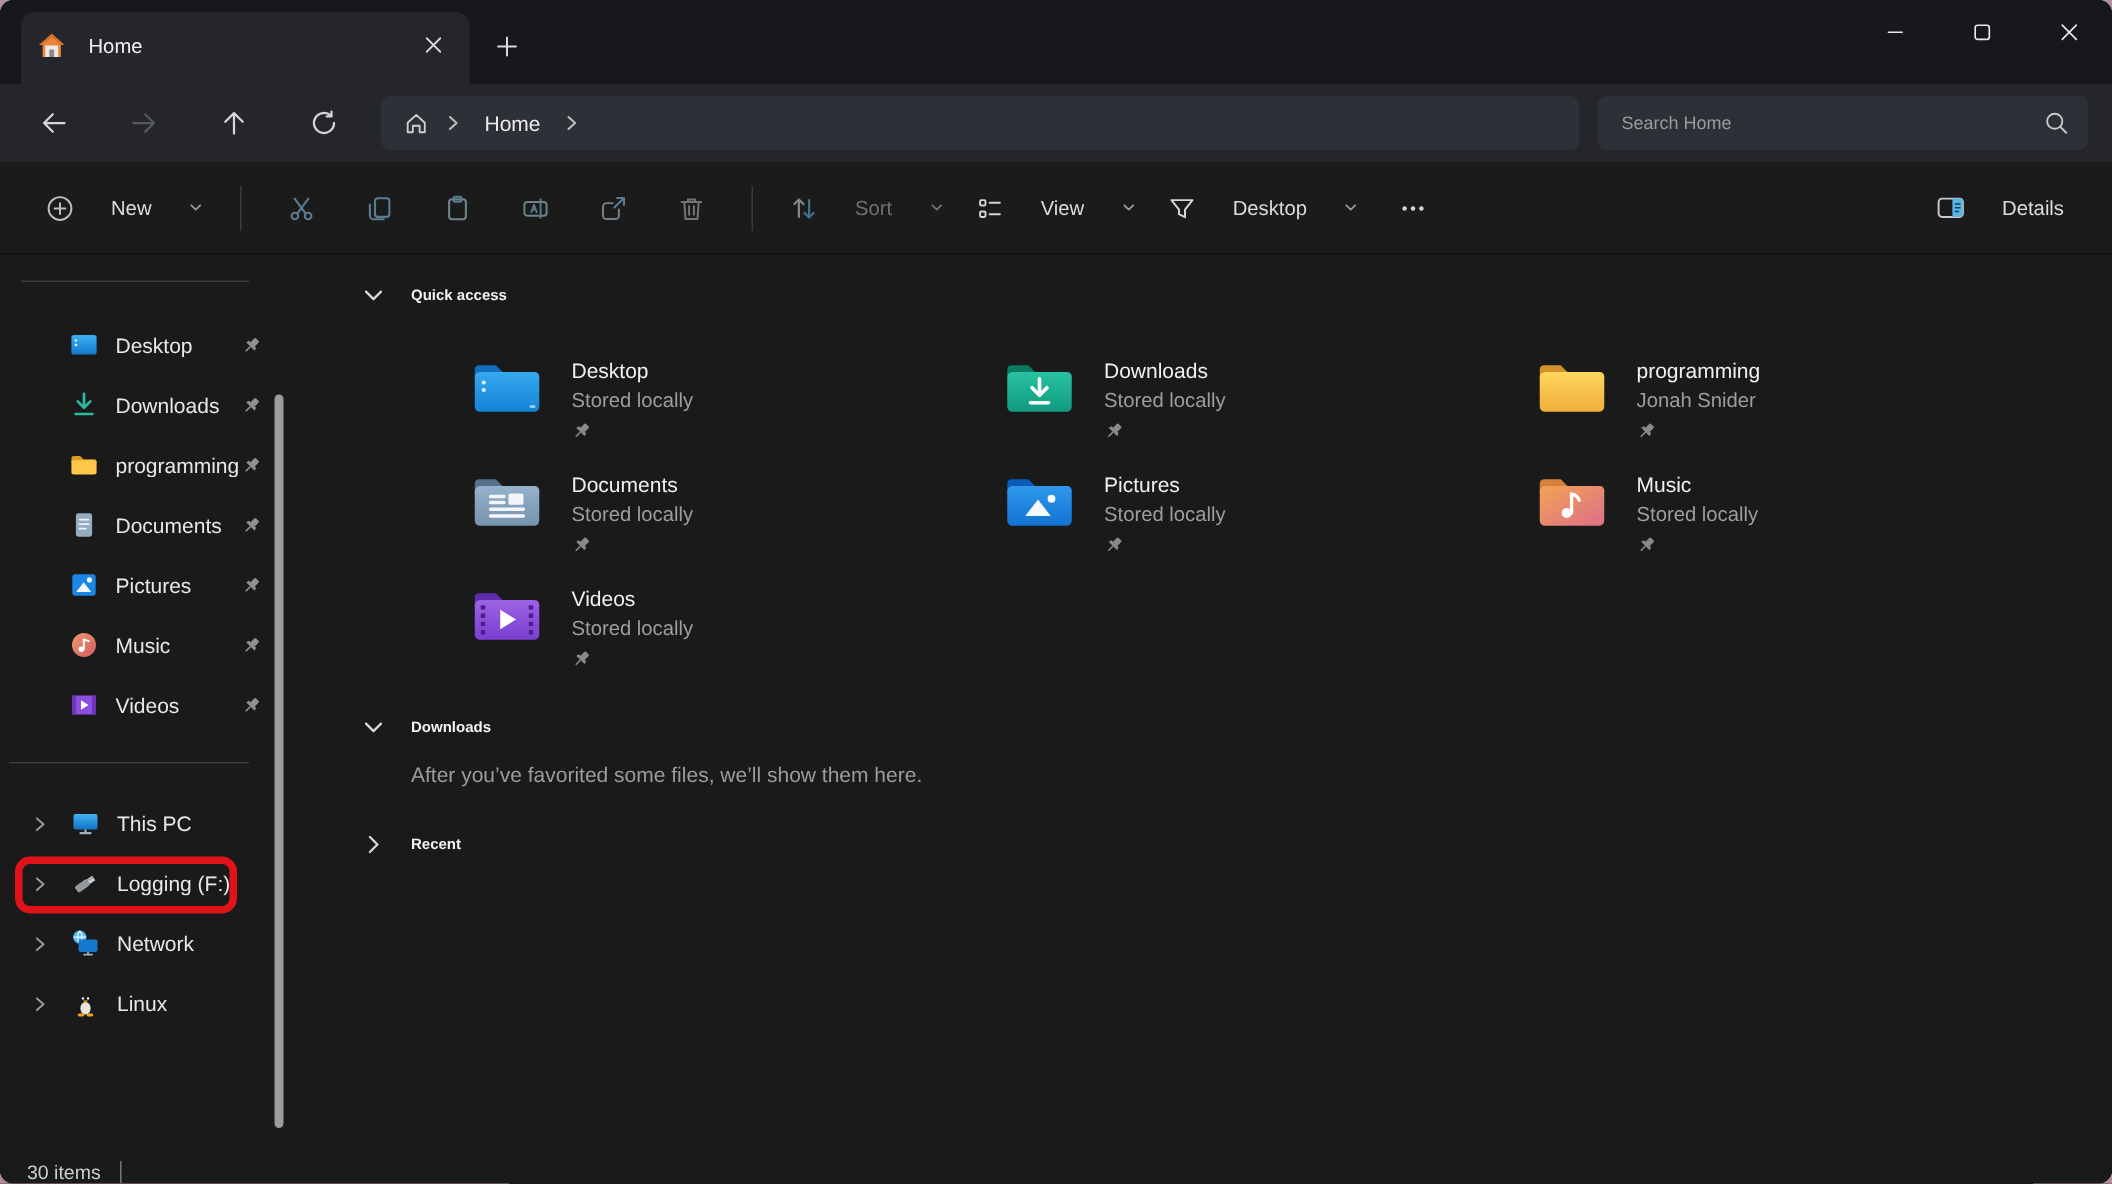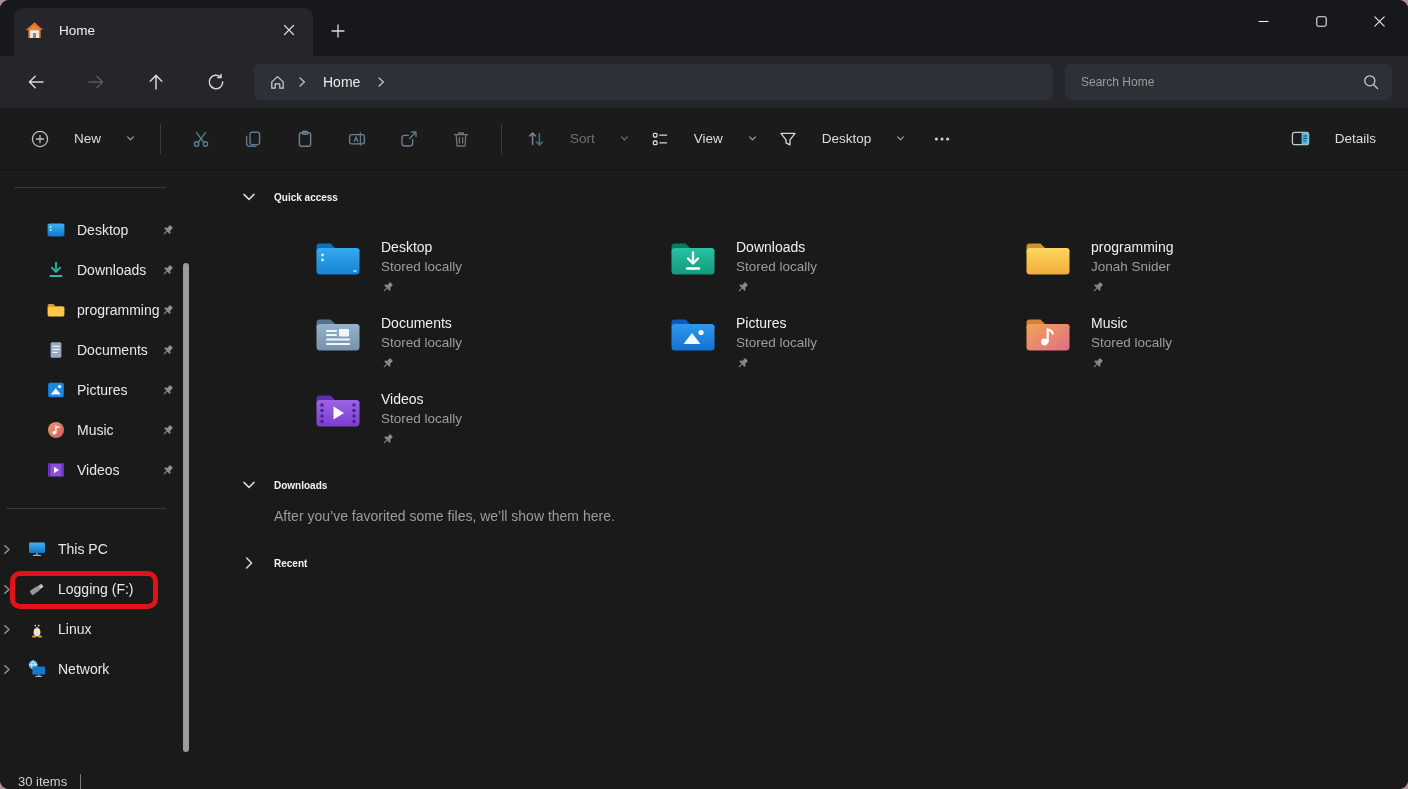--- a/index.html
+++ b/index.html
@@ -37,21 +37,21 @@
 
   
   .body { position:relative; height:619px; display:flex; background:#1a1a1a; }
 
   .sidebar { width:198px; flex:none; position:relative; }
   .side-divider { height:1px; background:#3b3b3e; margin:17px 32px 0 14px; }
   .side-divider.lower { margin:18px 32px 0 6px; }
   .side-list { margin-top:22px; }
   .side-list.tree { margin-top:20px; }
   .side-item { height:40px; display:flex; align-items:center; padding-left:46px; border-radius:5px; }
-  .side-item.tree-item { padding-left:0; }
+  .side-item.tree-item { padding-left:20px; }
   .tree-chevron { width:14px; display:inline-flex; margin-right:13px; flex:none; }
   .side-icon { width:20px; height:20px; display:inline-flex; flex:none; }
   .side-label { margin-left:11px; font-size:14px; color:#e8e8e8; white-space:nowrap; overflow:hidden; max-width:92px; flex:1; }
   .side-item.tree-item .side-label { max-width:110px; }
   .side-pin { margin-left:auto; margin-right:24px; display:inline-flex; flex:none; }
   .side-scrollthumb { position:absolute; left:183px; top:93px; width:6px; height:489px; background:#9c9c9c; border-radius:3px; }
 
   
   .main { flex:1; padding-top:16px; }
   .section-header { display:flex; align-items:center; margin-left:42px; height:22px; }
@@ -490,47 +490,47 @@
           <span class="side-label">Logging (F:)</span>
         </div>
         <div class="side-item tree-item">
           <span class="tree-chevron">
             <svg width="13" height="13" viewBox="0 0 13 13">
                 <path d="M4.6 2.6 L9 6.5 L4.6 10.4" stroke="#9a9a9a" stroke-width="1.3" fill="none" stroke-linecap="round" stroke-linejoin="round"></path>
               </svg>
           </span>
           <span class="side-icon">
             <svg width="20" height="20" viewBox="0 0 20 20">
+                <circle cx="6.2" cy="5.8" r="4.4" fill="#56bbee"></circle>
+                <path d="M2 5.8 H10.4 M6.2 1.6 A6.6 6.6 0 0 1 6.2 10 M6.2 1.6 A6.6 6.6 0 0 0 6.2 10" stroke="#e9f6fd" stroke-width="0.8" fill="none"></path>
+                <rect x="5.4" y="7.4" width="12.6" height="8.2" rx="1.2" fill="#1478cf"></rect>
+                <path d="M11.7 15.6 V17" stroke="#9db2c2" stroke-width="1.2"></path>
+                <path d="M9 17.4 H14.4" stroke="#9db2c2" stroke-width="1.2" stroke-linecap="round"></path>
+              </svg>
+          </span>
+          <span class="side-label">Network</span>
+        </div>
+        <div class="side-item tree-item">
+          <span class="tree-chevron">
+            <svg width="13" height="13" viewBox="0 0 13 13">
+                <path d="M4.6 2.6 L9 6.5 L4.6 10.4" stroke="#9a9a9a" stroke-width="1.3" fill="none" stroke-linecap="round" stroke-linejoin="round"></path>
+              </svg>
+          </span>
+          <span class="side-icon">
+            <svg width="20" height="20" viewBox="0 0 20 20">
                 <ellipse cx="10" cy="11" rx="5.6" ry="7.2" fill="#17191b"></ellipse>
                 <ellipse cx="10" cy="13.2" rx="3.4" ry="4.2" fill="#e9e3d8"></ellipse>
                 <circle cx="8.3" cy="6.6" r="0.8" fill="#fff"></circle>
                 <circle cx="11.7" cy="6.6" r="0.8" fill="#fff"></circle>
                 <path d="M8.4 8 H11.6 L10 9.8 Z" fill="#f0a71c"></path>
                 <ellipse cx="7" cy="17.6" rx="2.2" ry="1.1" fill="#e8a118"></ellipse>
                 <ellipse cx="13" cy="17.6" rx="2.2" ry="1.1" fill="#e8a118"></ellipse>
               </svg>
           </span>
           <span class="side-label">Linux</span>
-        </div>
-        <div class="side-item tree-item">
-          <span class="tree-chevron">
-            <svg width="13" height="13" viewBox="0 0 13 13">
-                <path d="M4.6 2.6 L9 6.5 L4.6 10.4" stroke="#9a9a9a" stroke-width="1.3" fill="none" stroke-linecap="round" stroke-linejoin="round"></path>
-              </svg>
-          </span>
-          <span class="side-icon">
-            <svg width="20" height="20" viewBox="0 0 20 20">
-                <circle cx="6.2" cy="5.8" r="4.4" fill="#56bbee"></circle>
-                <path d="M2 5.8 H10.4 M6.2 1.6 A6.6 6.6 0 0 1 6.2 10 M6.2 1.6 A6.6 6.6 0 0 0 6.2 10" stroke="#e9f6fd" stroke-width="0.8" fill="none"></path>
-                <rect x="5.4" y="7.4" width="12.6" height="8.2" rx="1.2" fill="#1478cf"></rect>
-                <path d="M11.7 15.6 V17" stroke="#9db2c2" stroke-width="1.2"></path>
-                <path d="M9 17.4 H14.4" stroke="#9db2c2" stroke-width="1.2" stroke-linecap="round"></path>
-              </svg>
-          </span>
-          <span class="side-label">Network</span>
         </div>
       </div>
 
       <span class="side-scrollthumb"></span>
     </div>
 
     <div class="main">
 
       <div class="section-header">
         <span class="section-chevron">

